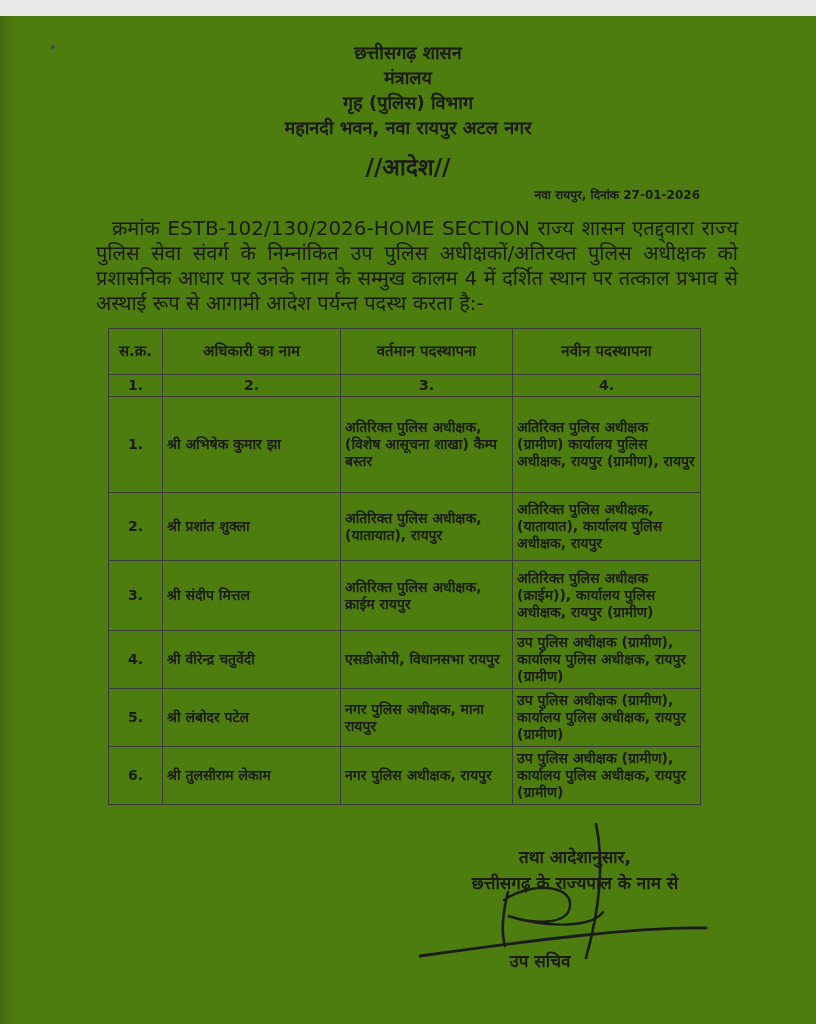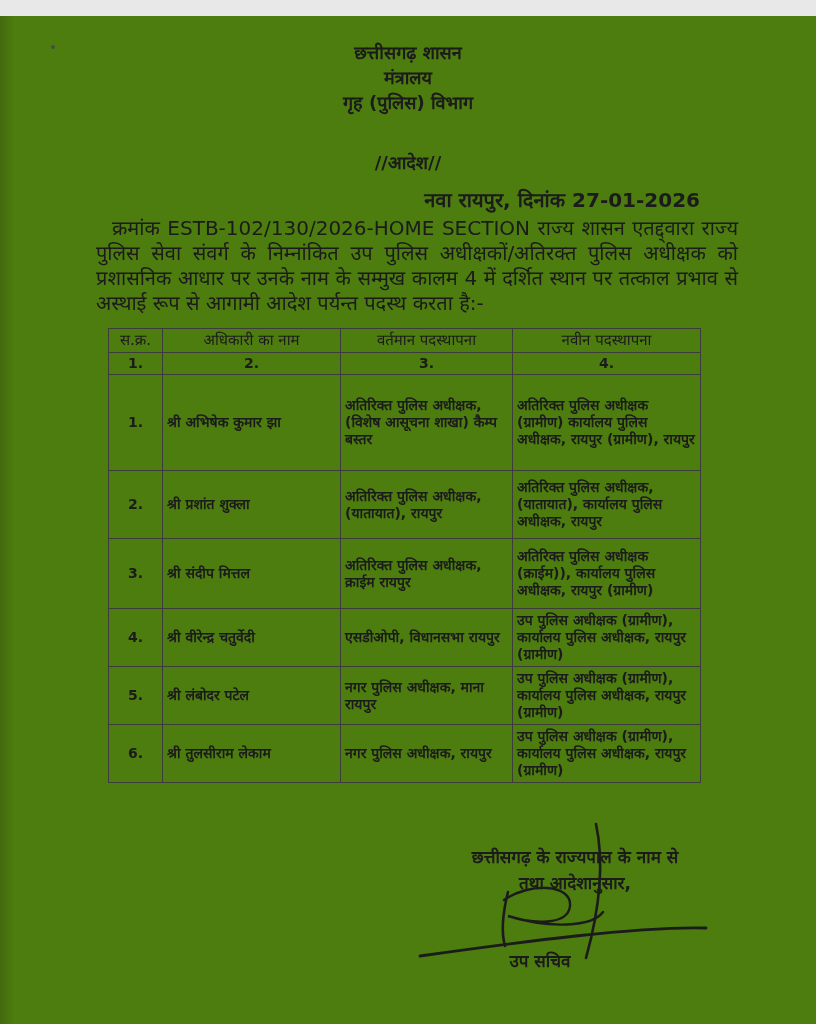--- a/index.html
+++ b/index.html
@@ -38,28 +38,28 @@
     font-weight: 700;
     font-size: 18px;
     line-height: 25px;
   }
   .order-title {
     position: absolute;
     top: 134px; left: 0;
     width: 100%;
     text-align: center;
     font-weight: 700;
-    font-size: 18px;
+    font-size: 23px;
   }
   .date-line {
     position: absolute;
     top: 170px;
     right: 116px;
     font-weight: 700;
-    font-size: 20px;
+    font-size: 12px;
   }
   .para1 {
     position: absolute;
     top: 200px; left: 96px;
     width: 642px;
     font-size: 20px;
     font-weight: 400;
     line-height: 25px;
     text-align: justify;
     text-indent: 16px;
@@ -73,21 +73,21 @@
   }
   table.order-table th, table.order-table td {
     border: 1.5px solid #3c3c3c;
     font-size: 14px;
     font-weight: 600;
     line-height: 17px;
     padding: 2px 4px;
     vertical-align: middle;
     overflow: hidden;
   }
-  table.order-table th { font-weight: 400; font-size: 15px; text-align: center; padding: 3px 2px; }
+  table.order-table th { font-weight: 700; font-size: 15px; text-align: center; padding: 14px 2px; }
   .colnum td { text-align: center; font-weight: 700; height: 22px; padding: 0; }
   .col-sno   { width: 54px; }
   .col-name  { width: 178px; }
   .col-cur   { width: 172px; }
   .col-new   { width: 188px; }
   td.c-sno  { text-align: center; }
   td.c-name { padding-left: 8px; }
   .r1 td { height: 96px; }
   .r2 td { height: 68px; }
   .r3 td { height: 70px; }
@@ -129,20 +129,21 @@
 <body>
 
 <div class="page">
 
   <div class="scan-dot"></div>
 
   <div class="header-block">
     <div>छत्तीसगढ़ शासन</div>
     <div>मंत्रालय</div>
     <div>गृह (पुलिस) विभाग</div>
+    <div>महानदी भवन, नवा रायपुर अटल नगर</div>
   </div>
 
   <div class="order-title">//आदेश//</div>
 
   <div class="date-line">नवा रायपुर, दिनांक 27-01-2026</div>
 
   <div class="para1">क्रमांक ESTB-102/130/2026-HOME SECTION राज्य शासन एतद्द्वारा राज्य पुलिस सेवा संवर्ग के निम्नांकित उप पुलिस अधीक्षकों/अतिरक्त पुलिस अधीक्षक को प्रशासनिक आधार पर उनके नाम के सम्मुख कालम 4 में दर्शित स्थान पर तत्काल प्रभाव से अस्थाई रूप से आगामी आदेश पर्यन्त पदस्थ करता है:-</div>
 
   <table class="order-table">
     <colgroup>
@@ -198,22 +199,22 @@
       <td class="c-sno">6.</td>
       <td class="c-name">श्री तुलसीराम लेकाम</td>
       <td>नगर पुलिस अधीक्षक, रायपुर</td>
       <td>उप पुलिस अधीक्षक (ग्रामीण), कार्यालय पुलिस अधीक्षक, रायपुर (ग्रामीण)</td>
     </tr>
   </tbody>
     </table>
 
 
   <div class="signoff">
+    <div>तथा आदेशानुसार,</div>
     <div>छत्तीसगढ़ के राज्यपाल के नाम से</div>
-    <div>तथा आदेशानुसार,</div>
   </div>
 
   <svg class="signature-svg" viewBox="0 0 320 150" fill="none" xmlns="http://www.w3.org/2000/svg">
     <path d="M 196 8 C 204 45, 201 88, 186 142" stroke="#1b1b1b" stroke-width="2.6" stroke-linecap="round"></path>
     <path d="M 108 76 C 103 96, 101 116, 105 130" stroke="#1b1b1b" stroke-width="2.6" stroke-linecap="round"></path>
     <path d="M 104 84 C 130 66, 172 68, 170 90 C 168 110, 132 108, 108 100 C 150 113, 192 111, 203 96" stroke="#1b1b1b" stroke-width="2.4" stroke-linecap="round"></path>
     <path d="M 20 140 C 120 126, 240 110, 306 112" stroke="#1b1b1b" stroke-width="2.8" stroke-linecap="round"></path>
   </svg>
 
   <div class="designation">

